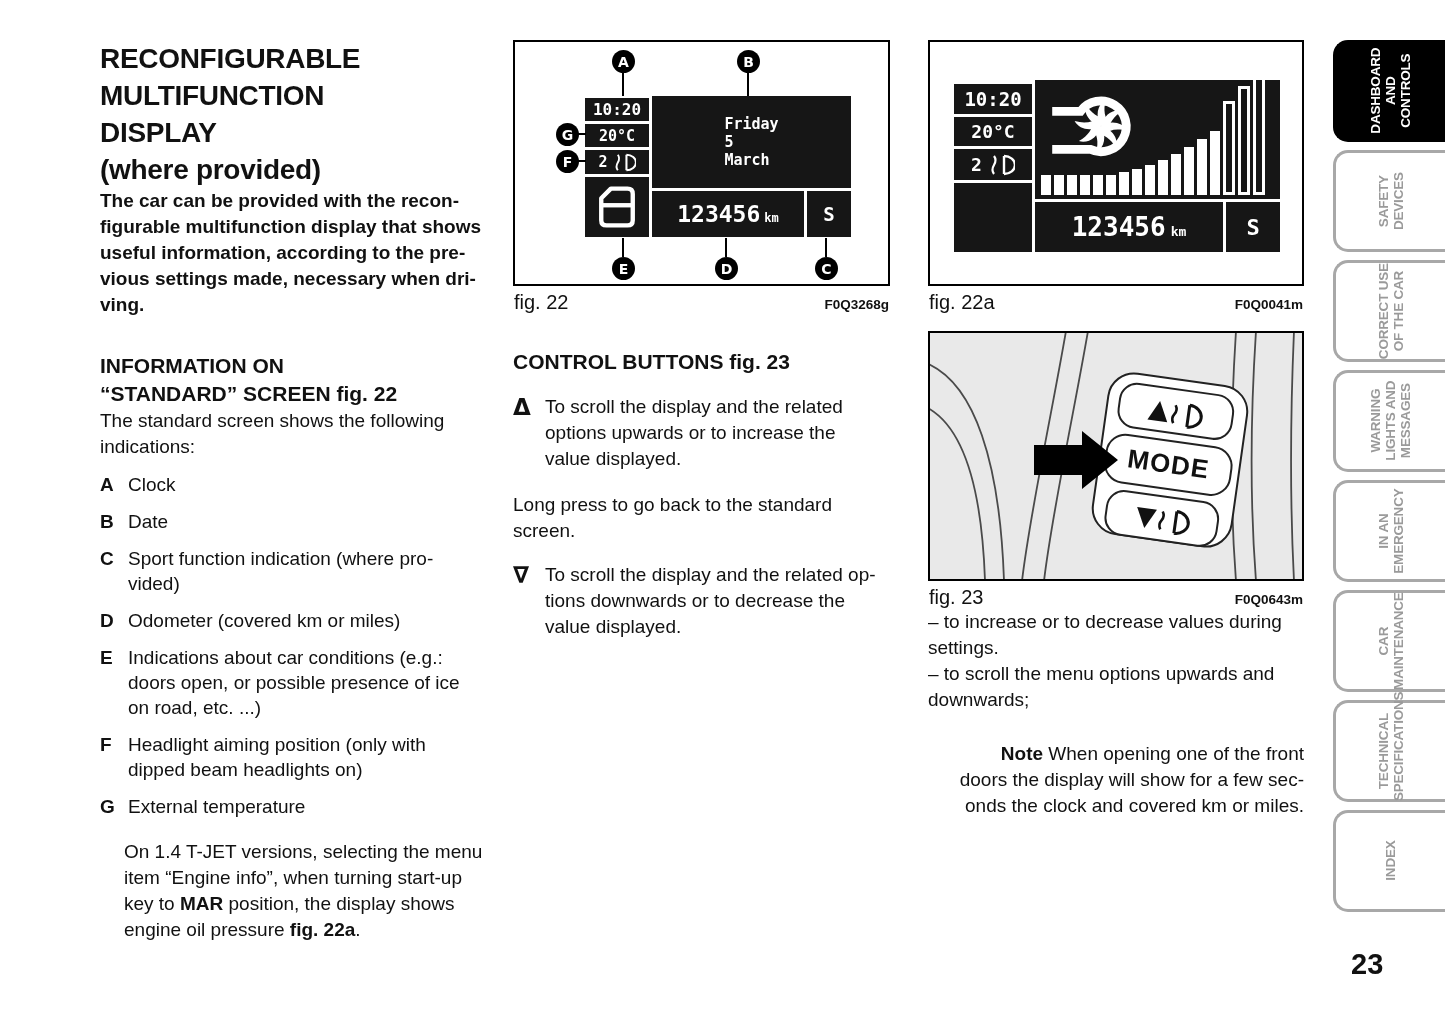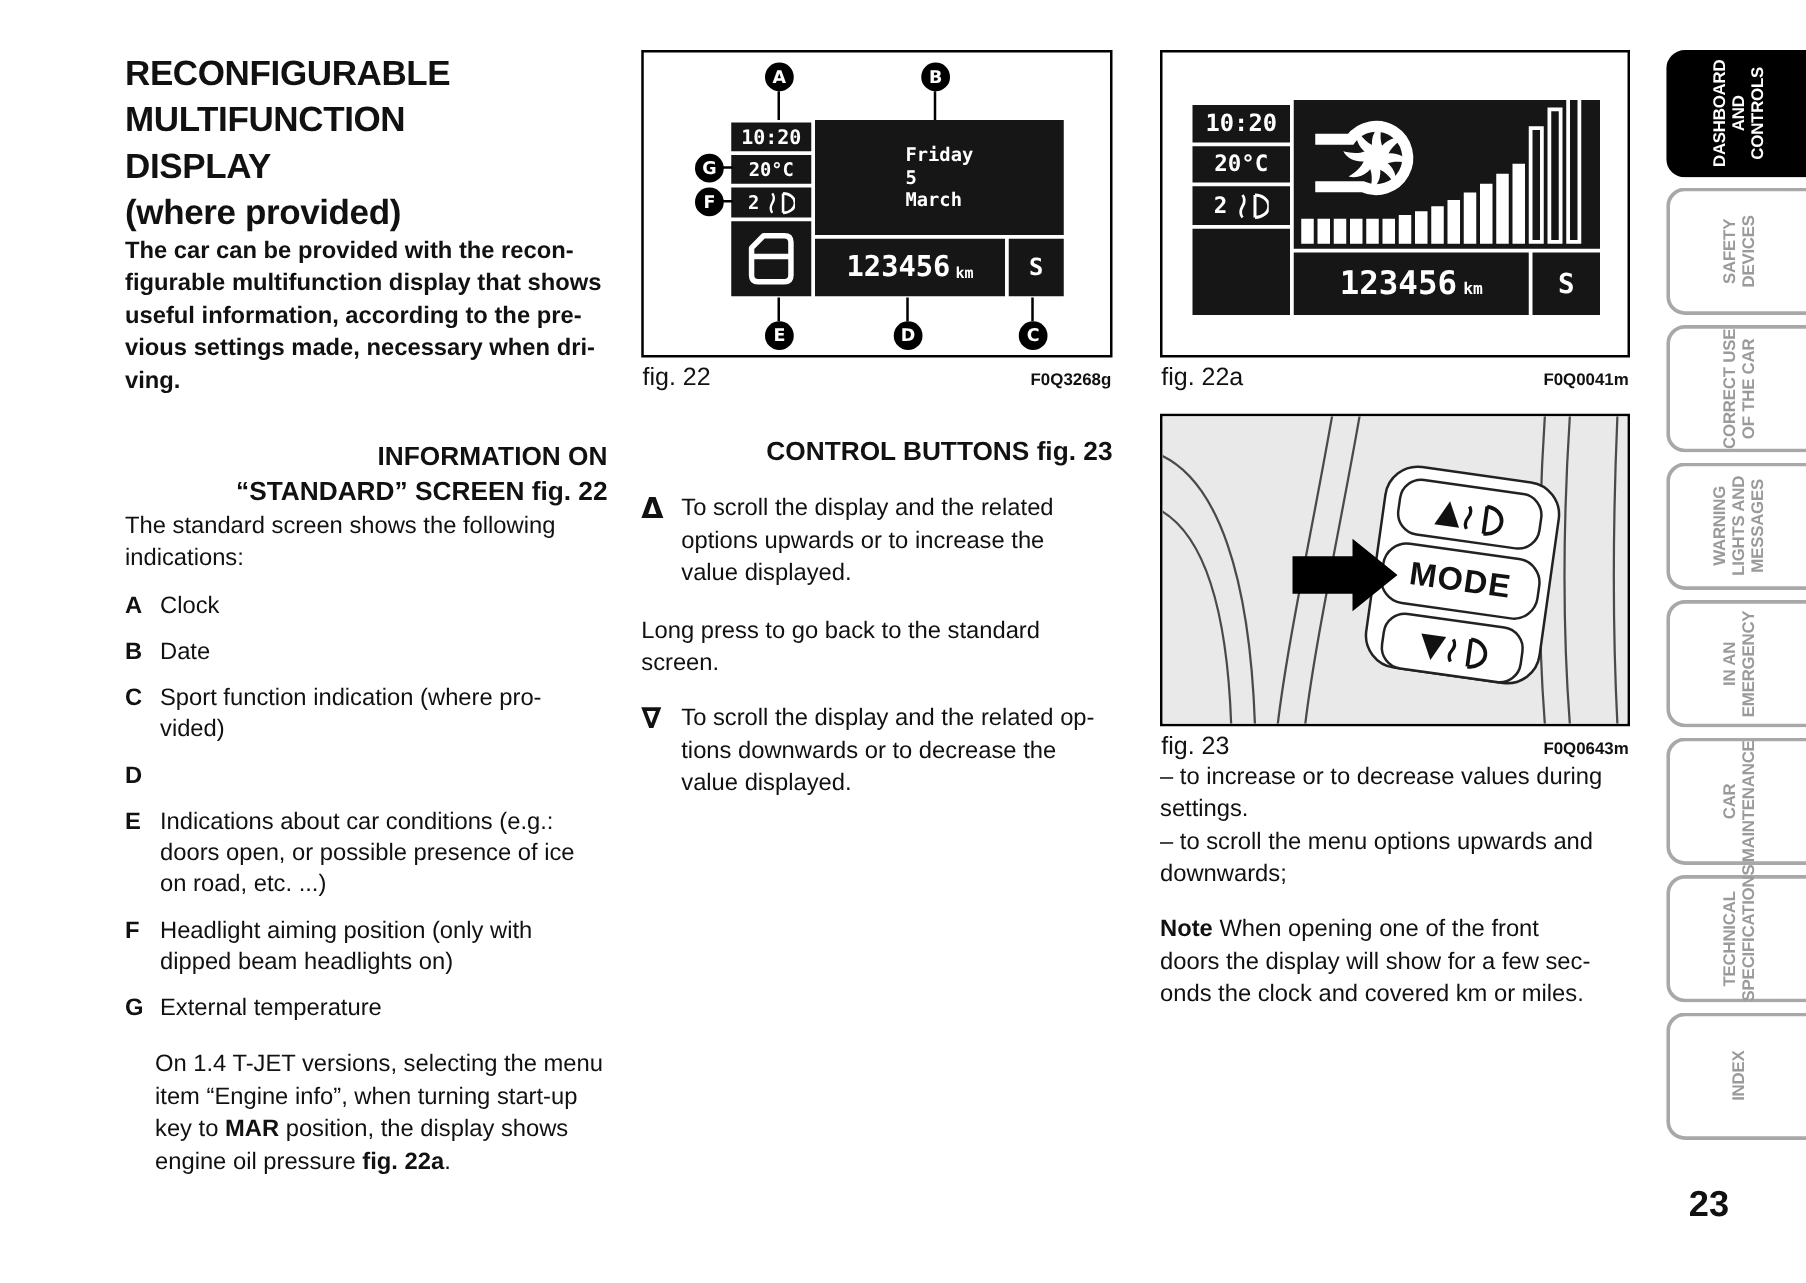--- a/index.html
+++ b/index.html
@@ -9,21 +9,21 @@
   
   .col{position:absolute;top:40px;}
   .col-left{left:100px;width:386px;}
   .col-mid{left:513px;width:377px;}
   .col-right{left:928px;width:376px;}
 
   .lines{white-space:pre-line;}
   h1.title{margin:0;font-size:28px;line-height:37px;font-weight:bold;letter-spacing:-.3px;white-space:pre-line;}
   p.body{margin:0;font-size:19px;line-height:26px;white-space:pre-line;}
   .mt-intro{margin-top:25px;font-weight:bold;}
-  h2.subhead{margin:34px 0 0 0;font-size:21px;line-height:28px;font-weight:bold;white-space:pre-line;text-align:right;}
+  h2.subhead{margin:34px 0 0 0;font-size:21px;line-height:28px;font-weight:bold;white-space:pre-line;}
   .mt-par{margin-top:14px;}
   ul.keylist{list-style:none;margin:6px 0 0 0;padding:0;}
   ul.keylist li{display:flex;margin-top:12px;font-size:19px;line-height:25px;}
   ul.keylist .ltr{font-weight:bold;flex:0 0 28px;}
   .tjet{margin-top:20px;font-size:19px;line-height:26px;margin-left:24px;}
   .tjet b{font-weight:bold;}
 
   .bullet{display:flex;margin-top:18px;}
   .bullet .marker{flex:0 0 32px;font-weight:bold;font-size:23px;line-height:26px;font-family:"DejaVu Sans",sans-serif;}
   .bullet .btext{font-size:19px;line-height:26px;white-space:pre-line;}
@@ -109,20 +109,21 @@
           <span class="ltr">B</span>
           <span class="lines">Date</span>
         </li>
       <li>
           <span class="ltr">C</span>
           <span class="lines">Sport function indication (where pro-
 vided)</span>
         </li>
       <li>
           <span class="ltr">D</span>
+          <span class="lines">Odometer (covered km or miles)</span>
         </li>
       <li>
           <span class="ltr">E</span>
           <span class="lines">Indications about car conditions (e.g.:
 doors open, or possible presence of ice
 on road, etc. ...)</span>
         </li>
       <li>
           <span class="ltr">F</span>
           <span class="lines">Headlight aiming position (only with
@@ -308,21 +309,21 @@
       <figcaption class="figcap">
         <span class="figname">fig. 23</span>
         <span class="figcode">F0Q0643m</span>
       </figcaption>
     </figure>
 
     <p class="body dash">– to increase or to decrease values during
 settings.</p>
     <p class="body dash">– to scroll the menu options upwards and
 downwards;</p>
-    <p class="mixed" style="margin-top:18px;">
+    <p class="mixed" style="margin-top:28px;text-align:right;">
       <b>Note</b><span class="lines"> When opening one of the front
 doors the display will show for a few sec-
 onds the clock and covered km or miles.</span>
     </p>
   </div>
 
   <nav class="sidebar">
     <div class="tab active">
         <div class="tab-inner">
           <span class="tab-label">DASHBOARD

